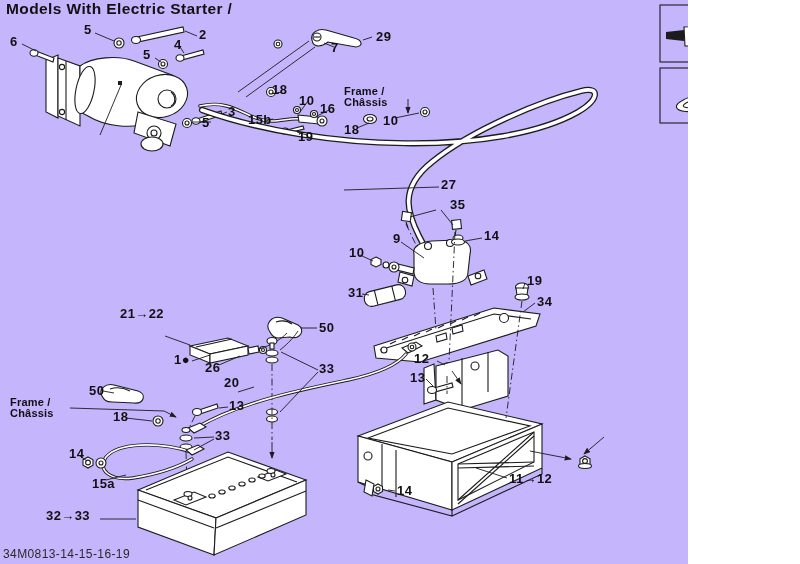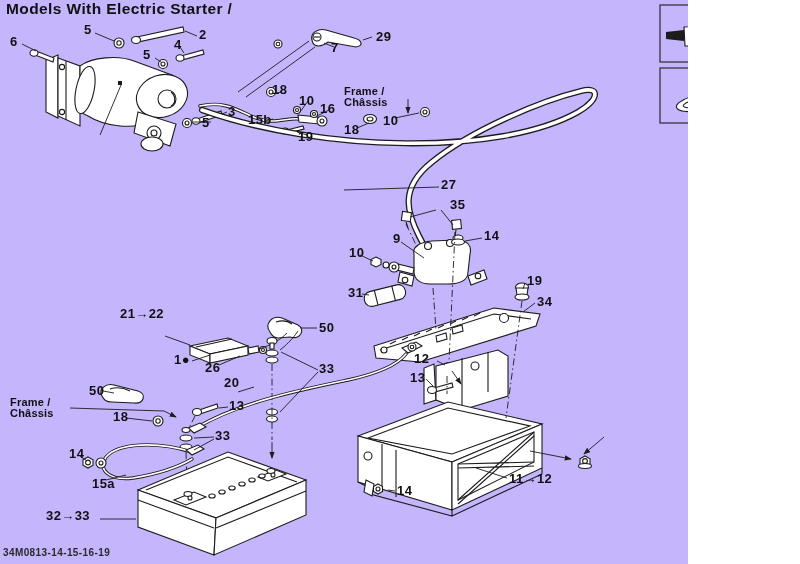--- a/index.html
+++ b/index.html
@@ -2,21 +2,21 @@
 <html><head>
 <meta charset="utf-8">
 <style>
   html,body{margin:0;padding:0;background:#fff;}
   #stage{position:relative;width:688px;height:564px;background:#c4b5fd;overflow:hidden;
          font-family:"Liberation Sans",sans-serif;color:#111;}
   #art{position:absolute;left:0;top:0;}
   .title{position:absolute;left:6px;top:1px;font-weight:bold;font-size:15.5px;line-height:15px;letter-spacing:.4px;white-space:nowrap;}
   .note{position:absolute;font-weight:bold;font-size:11px;line-height:10.5px;letter-spacing:.2px;white-space:nowrap;}
   .co{position:absolute;font-weight:bold;font-size:13px;line-height:12px;letter-spacing:.4px;white-space:nowrap;}
-  .footer{position:absolute;left:3px;top:547px;font-weight:bold;font-size:10px;letter-spacing:.4px;color:#2a2a2a;}
+  .footer{position:absolute;left:3px;top:547px;font-weight:normal;font-size:12px;letter-spacing:.4px;color:#2a2a2a;}
   .ln{fill:none;stroke:#1c1c1c;stroke-width:1.1;}
   .fw{fill:#fff;stroke:#1c1c1c;stroke-width:1.1;}
   .fb{fill:#1c1c1c;stroke:none;}
   .co-out{fill:none;stroke:#1c1c1c;stroke-width:6.2;stroke-linecap:round;}
   .co-in{fill:none;stroke:#fff;stroke-width:3.6;stroke-linecap:round;}
   .w-out{fill:none;stroke:#1c1c1c;stroke-width:3.4;stroke-linecap:round;}
   .w-in{fill:none;stroke:#fff;stroke-width:1.6;stroke-linecap:round;}
   .ldr{fill:none;stroke:#1c1c1c;stroke-width:.9;}
   .dd{fill:none;stroke:#1c1c1c;stroke-width:.9;stroke-dasharray:7 3 1.5 3;}
 </style>

